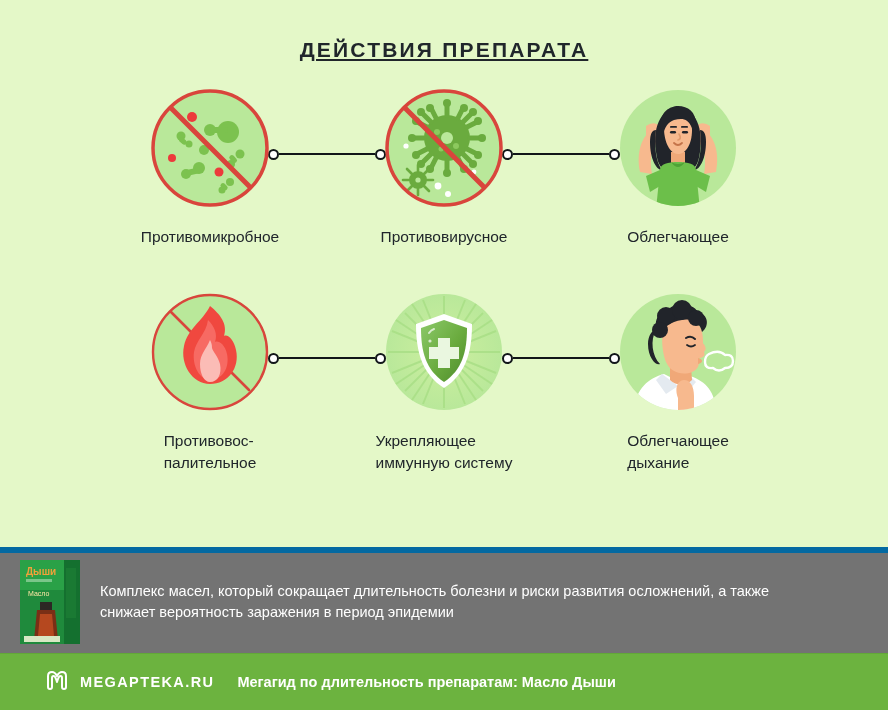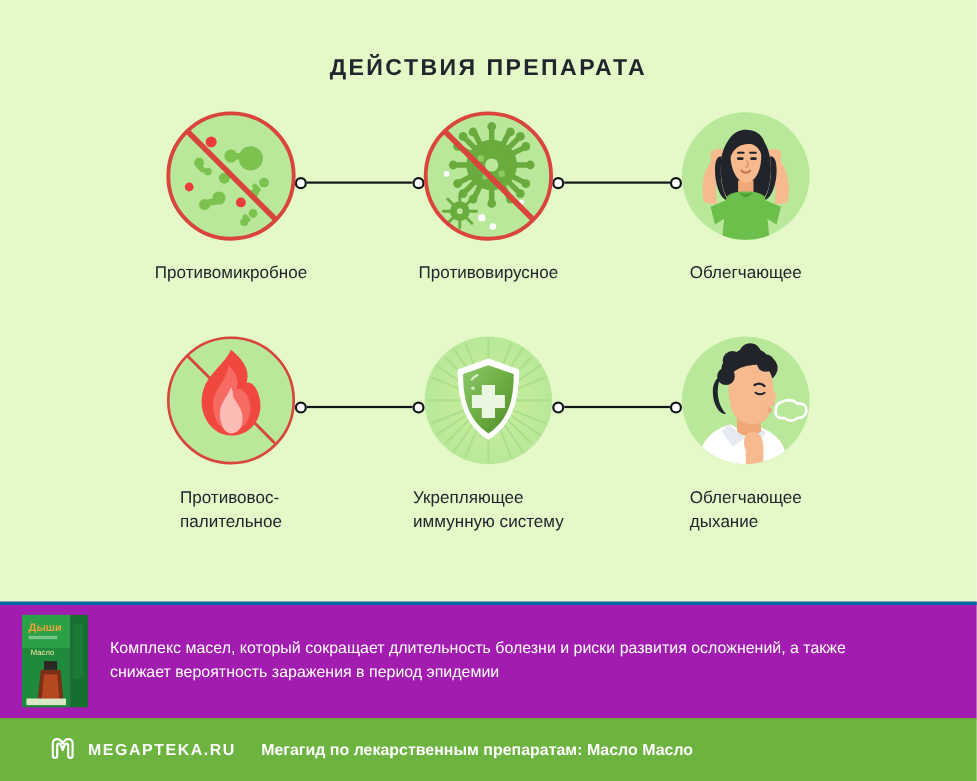--- a/index.html
+++ b/index.html
@@ -21,22 +21,23 @@
     display: flex;
     flex-direction: column;
   }
   
   .title {
     text-align: center;
     font-size: 21px;
     font-weight: bold;
     letter-spacing: 2.2px;
     color: #20262b;
-    padding-top: 50px;
+    padding-top: 38px;
     text-transform: uppercase;
+    text-decoration: underline;
   }
   
   .rows {
     flex: 1 1 auto;
     padding-top: 24px;
   }
   .row {
     position: relative;
     display: flex;
     justify-content: center;
@@ -90,28 +91,28 @@
     border-radius: 50%;
     background: #ffffff;
     border: 2px solid #111619;
     box-sizing: border-box;
     flex: 0 0 auto;
   }
   .connector.c1 { left: 268px; width: 118px; }
   .connector.c2 { left: 502px; width: 118px; }
   
   .banner {
-    background: #a21caf;
+    background: #737373;
     display: flex;
     align-items: center;
     padding: 18px 26px 20px 18px;
     gap: 18px;
     height: 106px;
     box-sizing: border-box;
-    border-top: 3px solid #0369a1;
+    border-top: 6px solid #0369a1;
   }
   .product-img {
     flex: 0 0 auto;
     width: 64px;
     height: 88px;
   }
   .banner-text {
     color: #ffffff;
   }
   .banner-title {
@@ -476,16 +477,16 @@
 
   <div class="footer">
     <div class="brand">
       <span>
         <svg width="26" height="26" viewBox="0 0 26 26" xmlns="http://www.w3.org/2000/svg">
           <path d="M4 20 L4 9 q0 -4 4 -4 q3 0 5 4 l0 0 q2 -4 5 -4 q4 0 4 4 L22 20 q0 2 -2 2 q-2 0 -2 -2 L18 11 q0 -2 -1.5 -2 q-1.5 0 -2.5 3 L13 15 L12 12 q-1 -3 -2.5 -3 Q8 9 8 11 L8 20 q0 2 -2 2 q-2 0 -2 -2 Z" fill="none" stroke="#ffffff" stroke-width="2" stroke-linejoin="round" stroke-linecap="round"></path>
         </svg>
       </span>
       <span class="brand-name">MEGAPTEKA.RU</span>
     </div>
-    <div class="footer-caption">Мегагид по лекарственным препаратам: Масло Масло</div>
+    <div class="footer-caption">Мегагид по длительность препаратам: Масло Дыши</div>
   </div>
 
 </div>
 
 </body></html>

